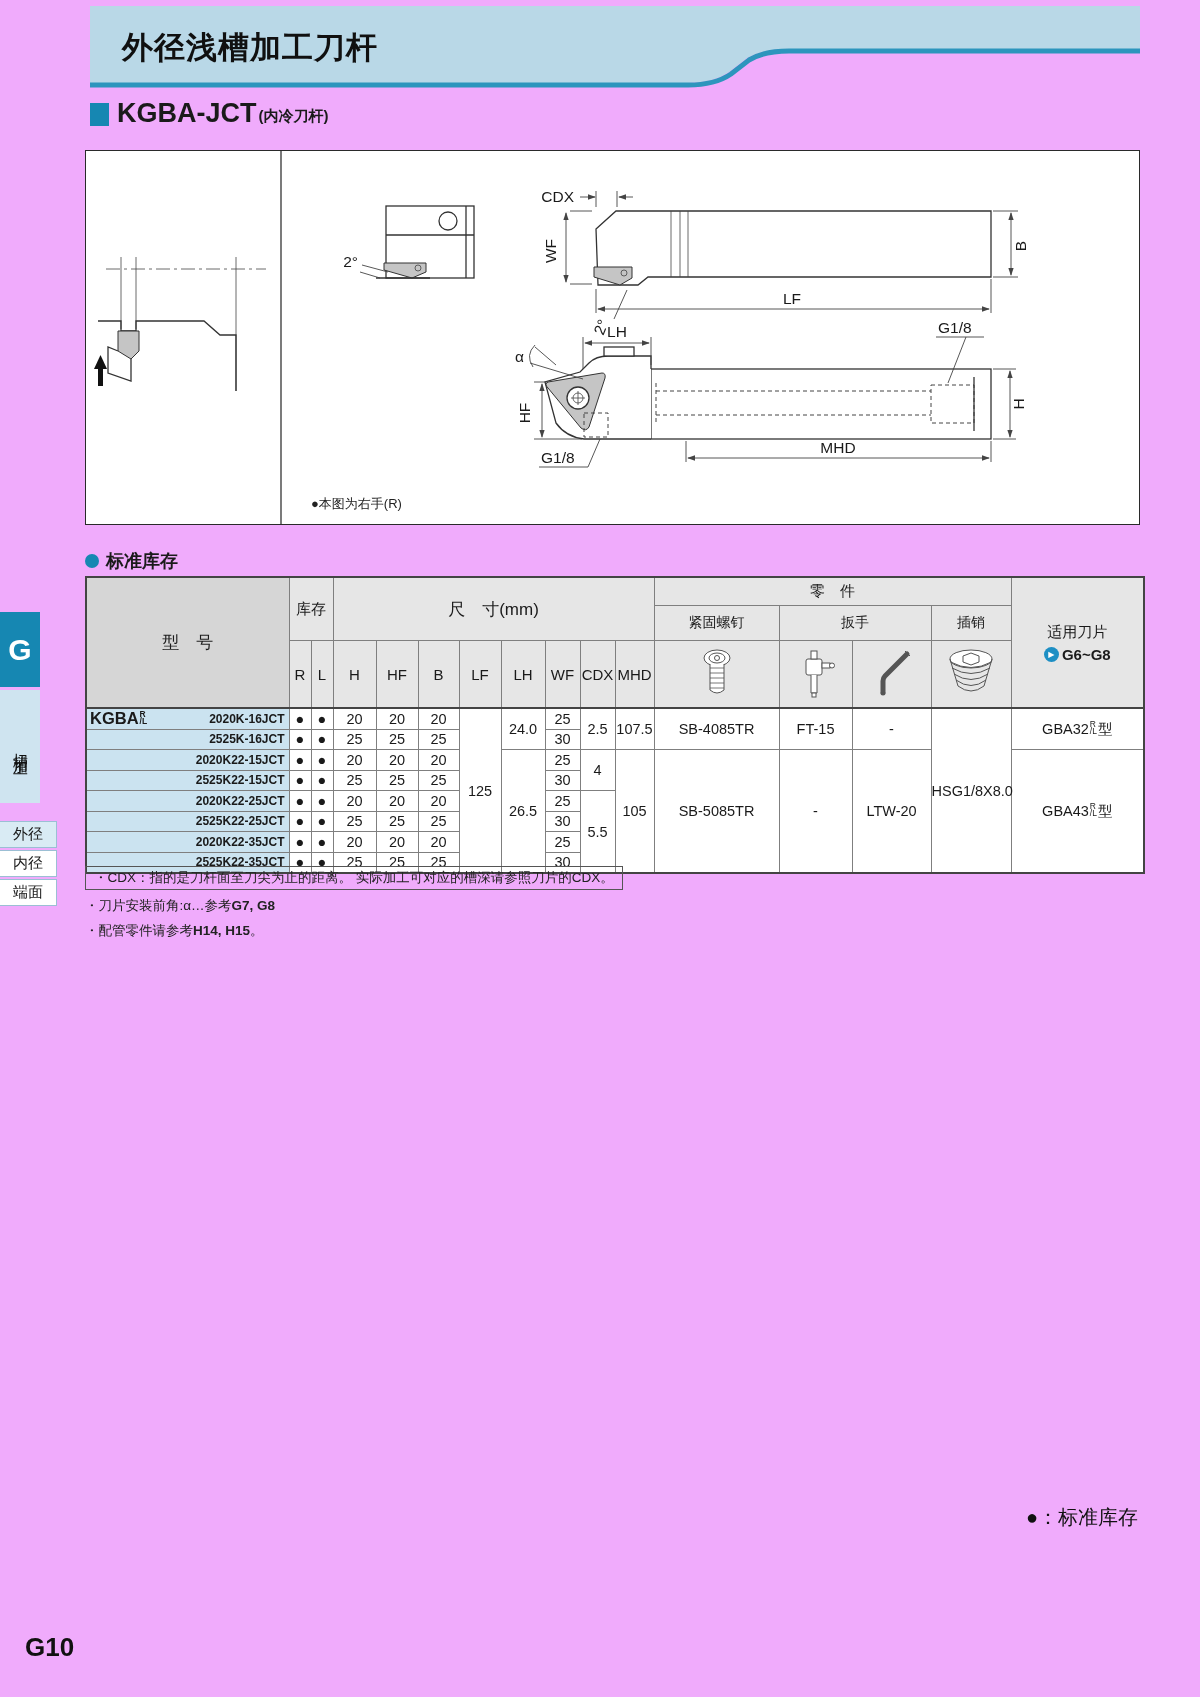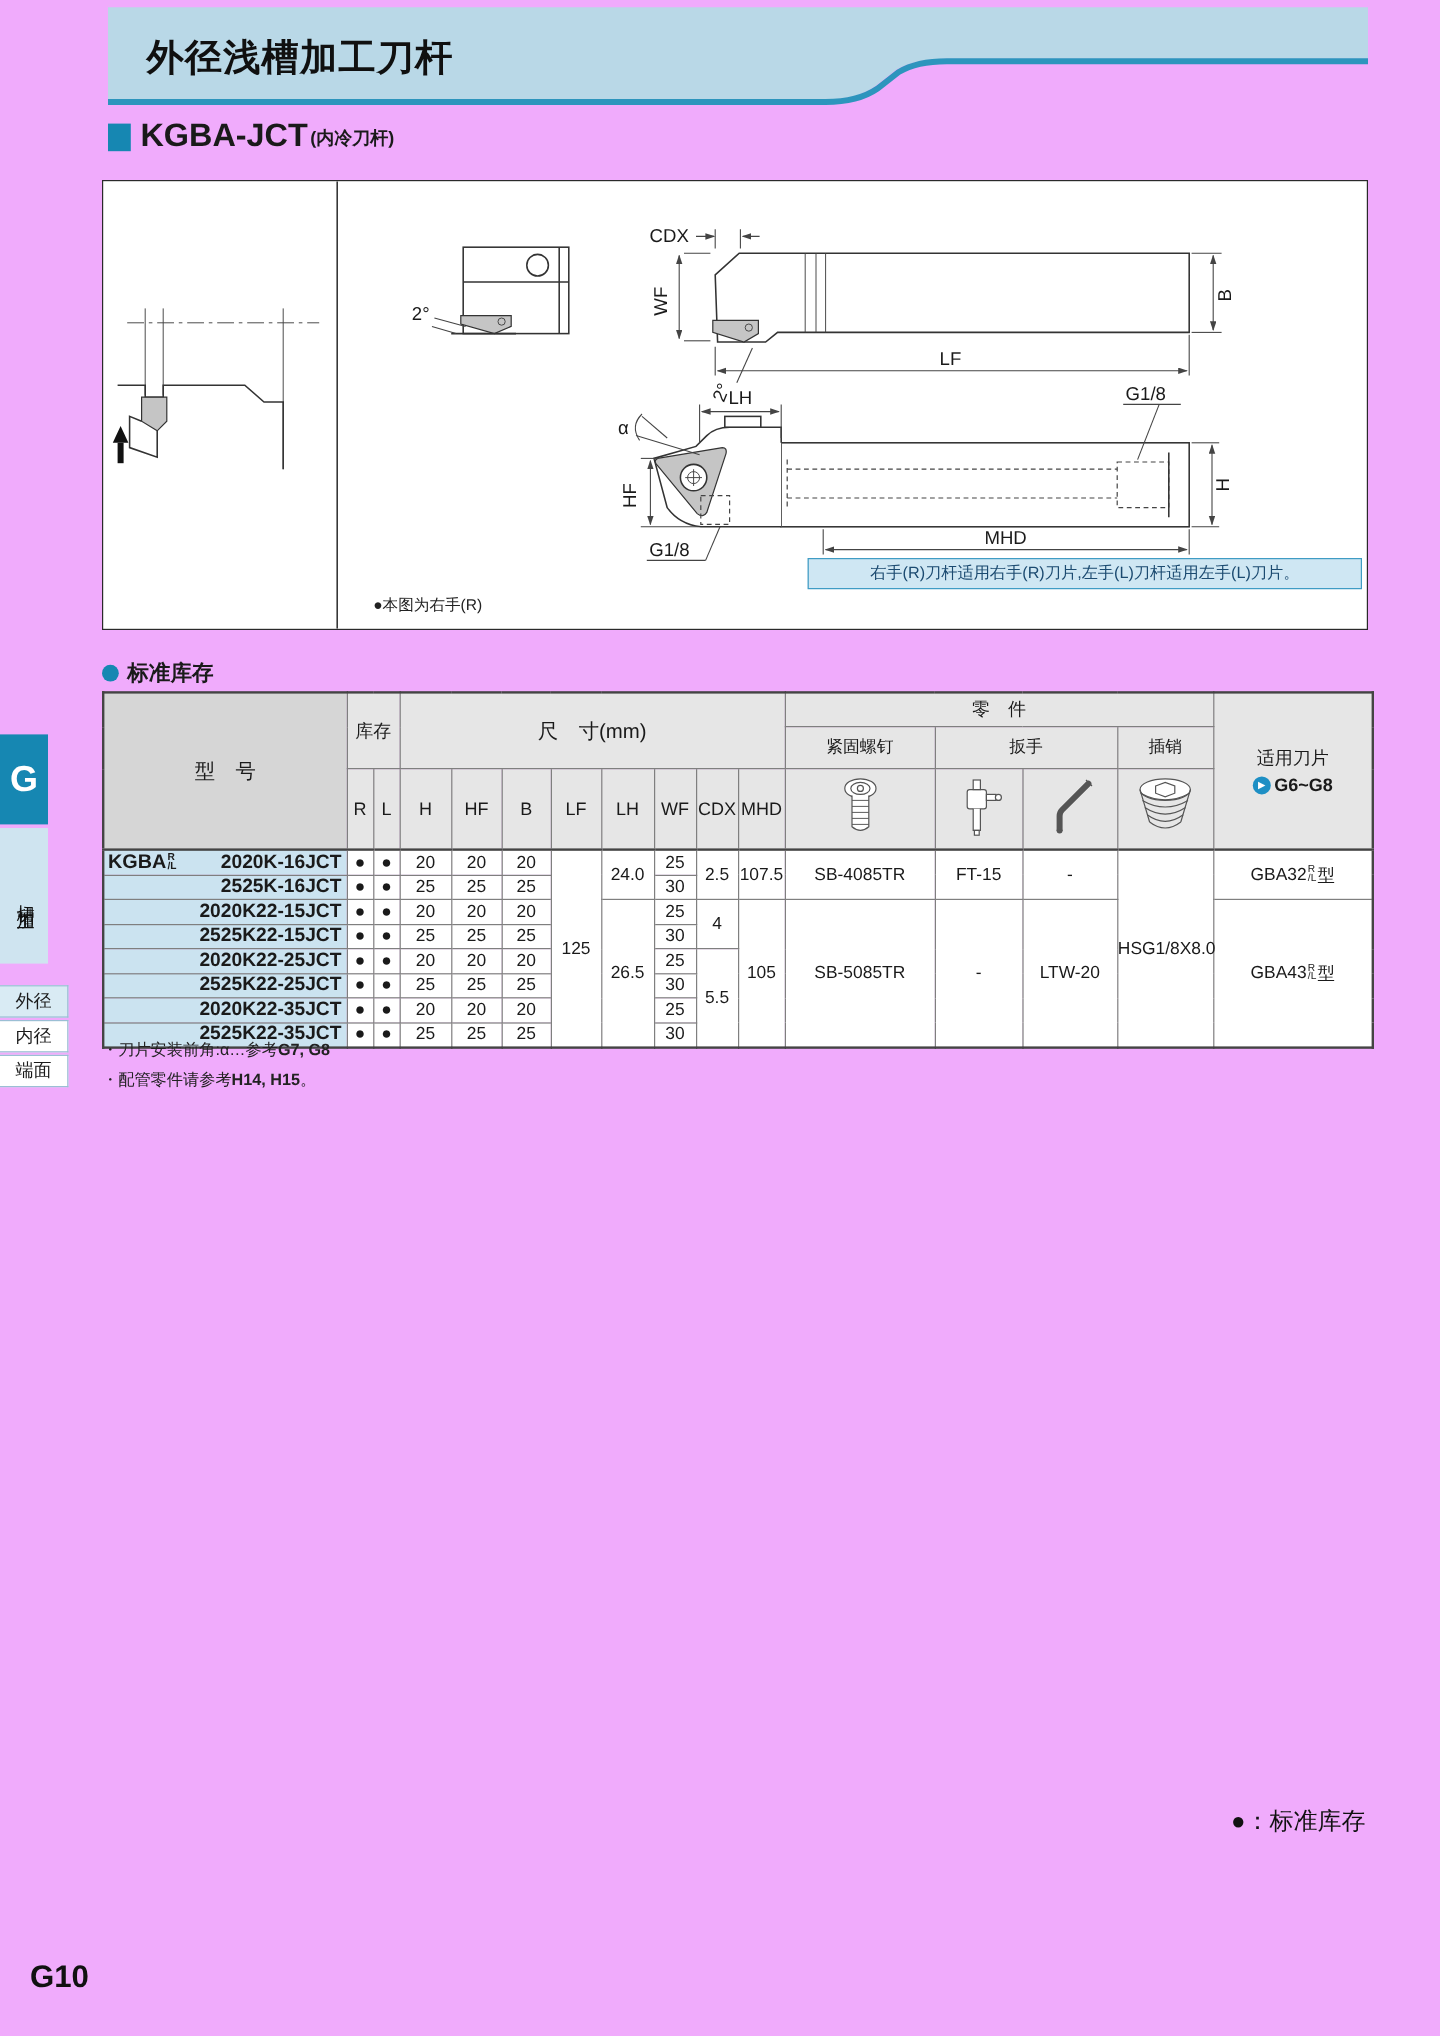--- a/index.html
+++ b/index.html
@@ -40,21 +40,21 @@
   .th-model{background:#d6d6d6 !important;font-size:17px !important;}
   .th-insert{font-size:15px !important;}
   .g68{margin-top:4px;font-size:15px;display:flex;align-items:center;justify-content:center;}
   .arrcirc{display:inline-flex;width:15px;height:15px;border-radius:50%;background:#1d8fc4;color:#fff;
            font-size:8px;align-items:center;justify-content:center;margin-right:3px;}
   .main-table tbody td{height:19.5px;font-size:14.5px;background:#fff;}
   .main-table tbody tr:first-child td{border-top:2px solid #444;}
   td.c-model{background:#cbe3f0 !important;padding:0 4px 0 3px;}
   .mwrap{display:flex;align-items:center;justify-content:flex-end;}
   .mpre{font-size:16.5px;margin-right:0;}
-  .mname{font-size:16px;margin-left:auto;letter-spacing:0;}
+  .mname{font-size:12px;margin-left:auto;letter-spacing:0;}
   .rl{display:inline-flex;flex-direction:column;align-items:flex-start;font-size:8.5px;line-height:7px;
       font-weight:700;margin:0 1px;transform:translateY(-1px);}
   .rl i{font-style:normal;}
   td.c-dot{font-size:12px;}
   td.c-part{font-size:15px;}
   td.c-insert{font-size:13.5px;}
   .ins{display:inline-flex;align-items:center;}
   .ins .rl{font-weight:400;}
   
   .footnotes{position:absolute;left:85px;top:866px;font-size:13.5px;color:#222;}
@@ -204,21 +204,20 @@
         <line x1="907" y1="288" x2="930" y2="288" class="dim"></line>
         <line x1="924" y1="220" x2="924" y2="286" class="dim" marker-start="url(#arS)" marker-end="url(#arE)"></line>
         <text x="938" y="253" class="dtxt" text-anchor="middle" transform="rotate(-90 938 253)">H</text>
 
         <text x="852" y="182" class="dtxt">G1/8</text>
         <line x1="850" y1="186" x2="898" y2="186" class="dim"></line>
         <line x1="880" y1="186" x2="862" y2="232" class="dim"></line>
       </g>
     </svg>
     <div class="note-left">●本图为右手(R)</div>
-    <div class="note-right">右手(R)刀杆适用右手(R)刀片,左手(L)刀杆适用左手(L)刀片。</div>
   </div>
 
   <div class="tbl-heading">
     <span class="dotc"></span>
     <span>标准库存</span>
   </div>
 
   <table class="main-table">
     <colgroup>
       <col style="width:203px">
@@ -441,20 +440,21 @@
           <td class="c-dot">●</td>
           <td>25</td>
           <td>25</td>
           <td>25</td>
           <td>30</td>
         </tr>
       </tbody>
   </table>
 
   <div class="footnotes">
+    <div class="fn"><span class="fn-box">・CDX：指的是刀杆面至刀尖为止的距离。 实际加工可对应的槽深请参照刀片的CDX。</span></div>
     <div class="fn"><span>・刀片安装前角:α…参考</span><b>G7, G8</b></div>
     <div class="fn"><span>・配管零件请参考</span><b>H14, H15</b><span>。</span></div>
   </div>
 
   <div class="side-g">G</div>
   <div class="side-group">切槽加工</div>
   <div class="side-tab active" style="top:821px">外径</div>
   <div class="side-tab" style="top:850px">内径</div>
   <div class="side-tab" style="top:879px">端面</div>
 

